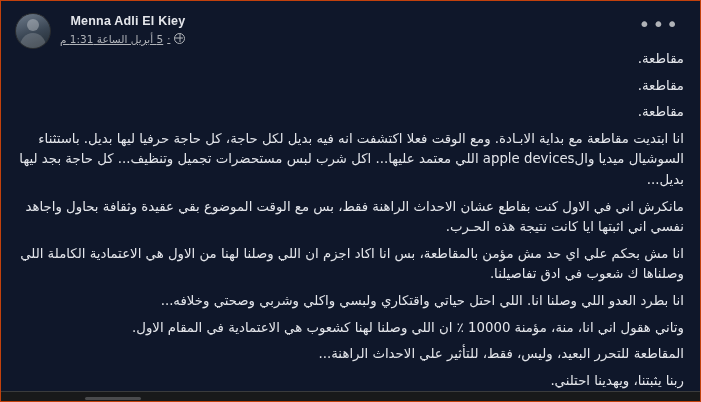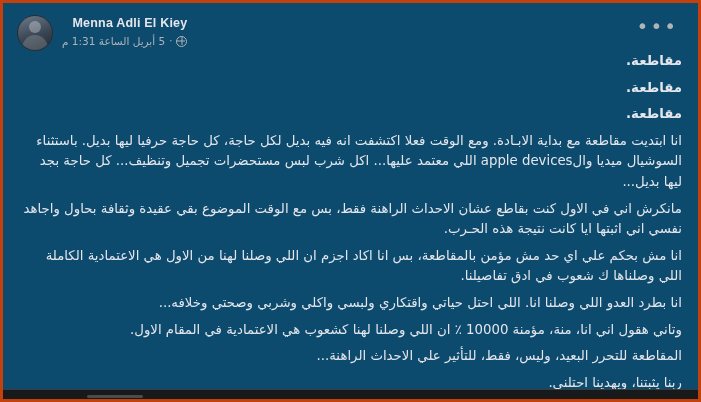--- a/index.html
+++ b/index.html
@@ -10,23 +10,23 @@
   body {
     width: 701px;
     height: 402px;
     overflow: hidden;
     font-family: "DejaVu Sans", sans-serif;
   }
   .post {
     position: relative;
     width: 701px;
     height: 402px;
-    background: #0c4a6e;
+    background: #0f172a;
     box-sizing: border-box;
-    border: 3px solid #c2410c;
+    border: 1px solid #c2410c;
   }
   .post-header {
     display: flex;
     flex-direction: row-reverse;
     align-items: flex-start;
     justify-content: space-between;
     padding: 12px 14px 4px 14px;
     height: 46px;
     box-sizing: border-box;
   }
@@ -76,25 +76,26 @@
   .author-name {
     color: #e4e6eb;
     font-size: 12.5px;
     font-weight: bold;
     letter-spacing: 0.2px;
     font-family: "Liberation Sans", sans-serif;
   }
   .post-meta {
     display: flex;
     flex-direction: row-reverse;
-    align-items: center;
+    align-items: flex-start;
     gap: 4px;
     margin-top: 3px;
     color: #b0b3b8;
     font-size: 10.5px;
+    text-decoration: underline;
   }
   .globe-icon {
     display: inline-block;
     width: 9px;
     height: 9px;
     border-radius: 50%;
     border: 1px solid #b0b3b8;
     position: relative;
   }
   .globe-icon::before {
@@ -137,21 +138,20 @@
   }
   .post-body p {
     margin: 0 0 6px 0;
     color: #e4e6eb;
     font-size: 13.3px;
     line-height: 1.55;
     font-family: "DejaVu Sans", sans-serif;
   }
   .p-tight {
     margin-bottom: 1px;
-    font-weight: bold;
   }
   .footer-strip {
     position: absolute;
     left: 0;
     right: 0;
     bottom: 0;
     height: 9px;
     background: #18191a;
     border-top: 1px solid #3a3b3c;
   }

